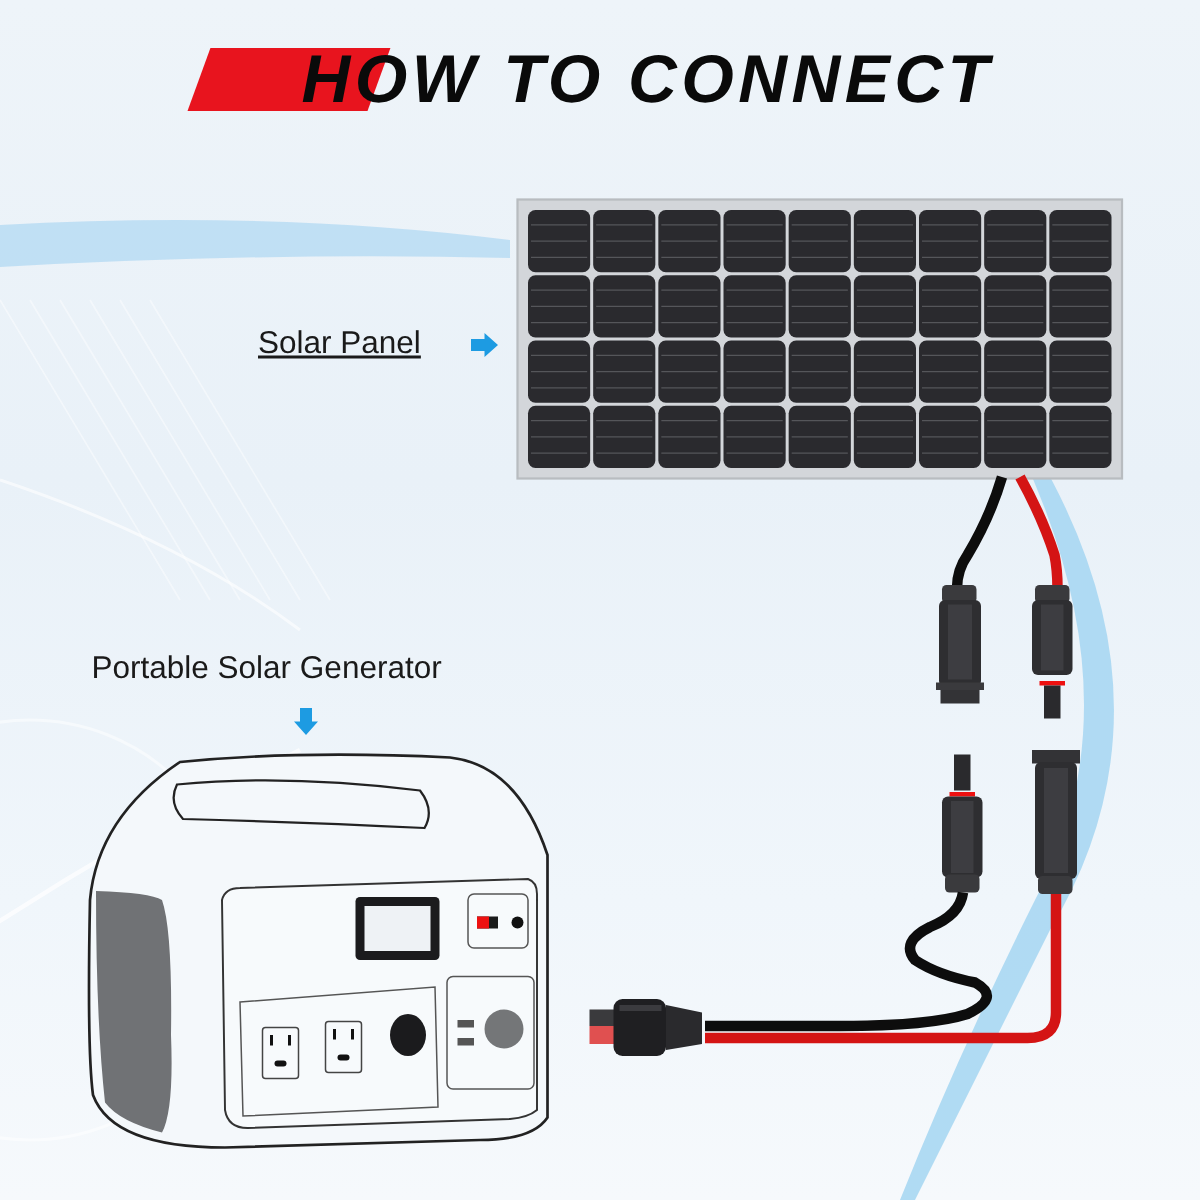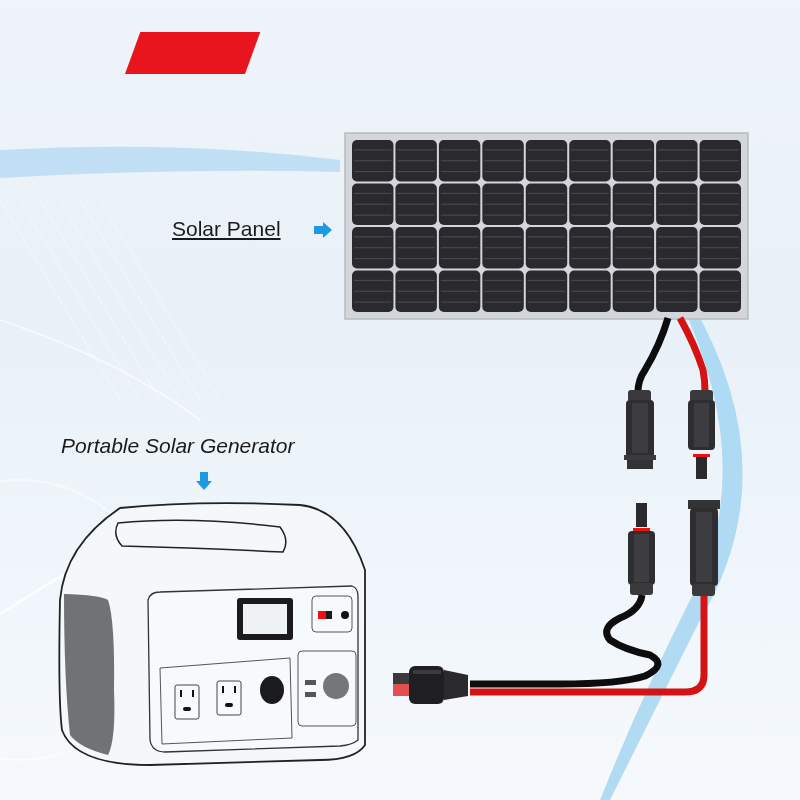--- a/index.html
+++ b/index.html
@@ -7,21 +7,21 @@
          font-family:"Liberation Sans", sans-serif;
          background: linear-gradient(180deg,#eef4f9 0%,#e9f1f8 40%,#f0f6fb 75%,#f6f9fc 100%); }
   #bg { position:absolute; left:0; top:0; }
   .title-wrap { position:absolute; left:117px; top:30px; height:46px; width:600px; }
   .title-bar { position:absolute; left:0; top:2px; width:120px; height:42px; background:#e8141e;
                transform:skewX(-20deg); transform-origin:left bottom; left:8px; }
   .title-text { position:absolute; left:84px; top:-3px; font-size:45px; font-weight:bold; font-style:italic;
                 color:#0a0a0a; letter-spacing:3px; white-space:nowrap; }
   .label { position:absolute; font-size:21px; color:#1a1a1a; white-space:nowrap; }
   #solar-label { left:172px; top:217px;text-decoration:underline; }
-  #gen-label { left:61px; top:434px;font-style:italic; }
+  #gen-label { left:61px; top:434px; }
   .arrow { position:absolute; }
   #scene { position:absolute; left:0; top:0; }
 </style>
 </head>
 <body>
 
 <svg id="bg" width="800" height="800">
   <path d="M0 150 Q 180 140 340 160 L 340 172 Q 180 168 0 178 Z" fill="#b9dcf3" opacity="0.85"></path>
   <path d="M690 300 Q 790 470 700 620 Q 650 720 610 800 L 600 800 Q 640 700 690 600 Q 760 470 680 300 Z" fill="#a9d7f2" opacity="0.9"></path>
   <path d="M-40 640 Q 80 560 200 500" stroke="#ffffff" stroke-width="3" fill="none" opacity="0.7"></path>
@@ -32,20 +32,21 @@
       <line x1="20" y1="200" x2="140" y2="400"></line>
     <line x1="40" y1="200" x2="160" y2="400"></line>
       <line x1="60" y1="200" x2="180" y2="400"></line>
     <line x1="80" y1="200" x2="200" y2="400"></line>
       <line x1="100" y1="200" x2="220" y2="400"></line>
   </g>
 </svg>
 
 <div class="title-wrap">
   <div class="title-bar"></div>
+  <div class="title-text">HOW TO CONNECT</div>
 </div>
 
 <div class="label" id="solar-label">
   <span>Solar Panel</span>
 </div>
 <svg class="arrow" style="left:314px;top:222px" width="18" height="16">
   <path d="M0 4 H9 V0 L18 8 L9 16 V12 H0 Z" fill="#1d9be2"></path>
 </svg>
 
 <div class="label" id="gen-label">

